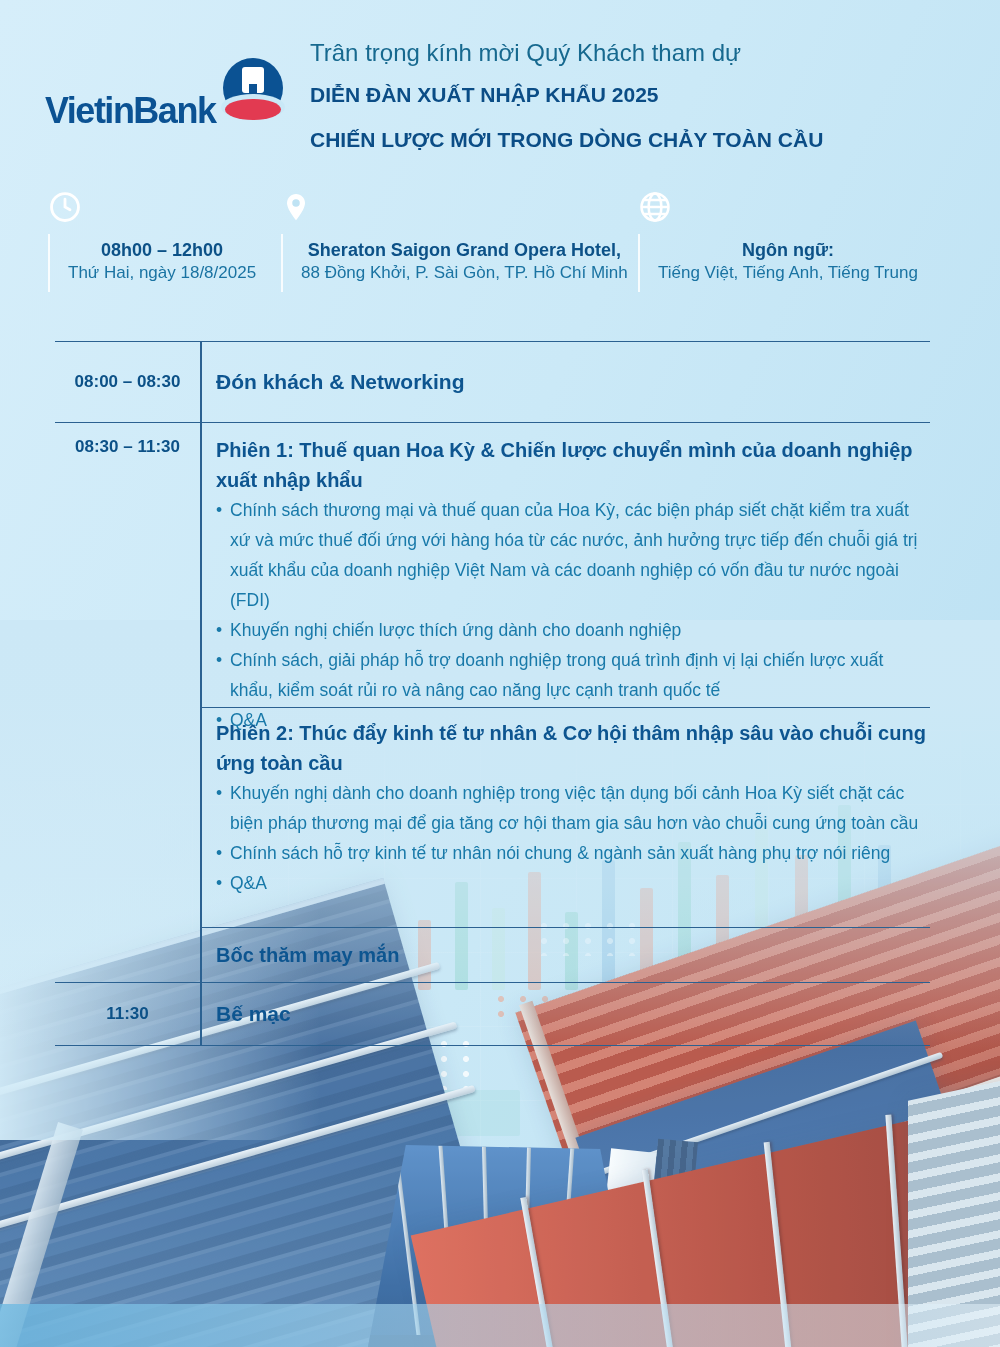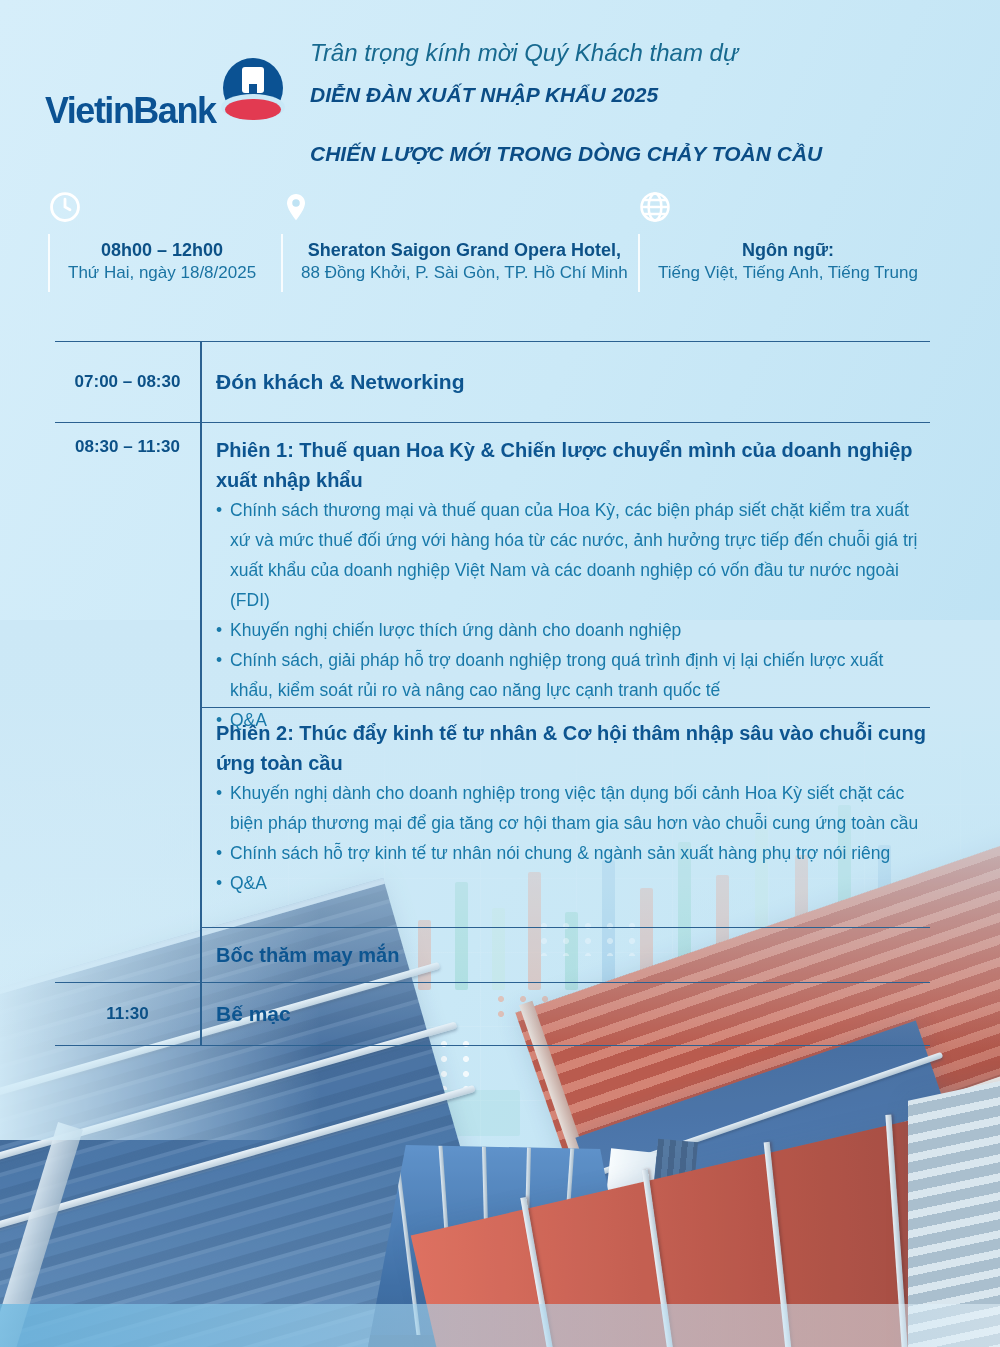--- a/index.html
+++ b/index.html
@@ -74,25 +74,25 @@
   
   .content{position:absolute;inset:0;z-index:5;}
   .logo{position:absolute;left:45px;top:58px;display:flex;align-items:flex-start;gap:8px;}
   .wordmark{margin-top:32px;font-size:36px;font-weight:700;letter-spacing:-1.5px;color:#0b5293;}
   .mark{position:relative;width:60px;height:60px;}
   .mark .sphere{position:absolute;left:0;top:0;width:60px;height:60px;border-radius:50%;background:#0b5293;}
   .mark .slot{position:absolute;left:19px;top:9px;width:22px;height:26px;background:#fff;border-radius:3px;}
   .mark .slot-notch{position:absolute;left:26px;top:26px;width:8px;height:9px;background:#0b5293;}
   .mark .gap{position:absolute;left:-2px;top:36px;width:64px;height:26px;border-radius:50%;background:#c9e8f7;}
   .mark .hull{position:absolute;left:2px;top:41px;width:56px;height:21px;border-radius:50%;background:#e23a51;}
-  .head-text{position:absolute;left:310px;top:36px;font-style:italic;}
+  .head-text{position:absolute;left:310px;top:36px;}
   .greeting{font-size:24px;color:#17698f;line-height:34px;}
   .title{font-size:21px;font-weight:700;color:#0b4d86;line-height:30px;}
   .title.t1{margin-top:10px;}
-  .title.t2{margin-top:29px;}
+  .title.t2{margin-top:15px;}
 
   .info-col{position:absolute;top:190px;}
   .info-col .icon{display:block;height:36px;}
   .info-col .body{border-left:2px solid rgba(255,255,255,.85);padding:4px 0 8px 18px;margin-top:8px;text-align:center;}
   .info-primary{font-size:18px;font-weight:700;color:#0c5187;line-height:24px;}
   .info-secondary{font-size:17px;color:#1a73a2;line-height:22px;}
   .col1{left:48px;} .col2{left:281px;} .col3{left:638px;}
 
   .agenda{position:absolute;left:55px;top:341px;width:875px;border-top:1.5px solid #2b6191;}
   .agenda .divider{position:absolute;left:145px;top:0;bottom:0;width:1.5px;background:#2b6191;}
@@ -244,21 +244,21 @@
       <div class="body">
         <div class="info-primary">Ngôn ngữ:</div>
         <div class="info-secondary">Tiếng Việt, Tiếng Anh, Tiếng Trung</div>
       </div>
     </div>
 
     <div class="agenda">
       <div class="divider"></div>
 
       <div class="band-row b1">
-        <div class="time-cell">07:00 – 08:30</div>
+        <div class="time-cell">08:00 – 08:30</div>
         <div class="content-cell">
           <div class="row-title">Đón khách &amp; Networking</div>
         </div>
       </div>
 
       <div class="band-row b2">
         <div class="time-cell">08:30 – 11:30</div>
         <div class="content-cell">
           <div class="row-title">Phiên 1: Thuế quan Hoa Kỳ &amp; Chiến lược chuyển mình của doanh nghiệp xuất nhập khẩu</div>
           <div class="bullet">

